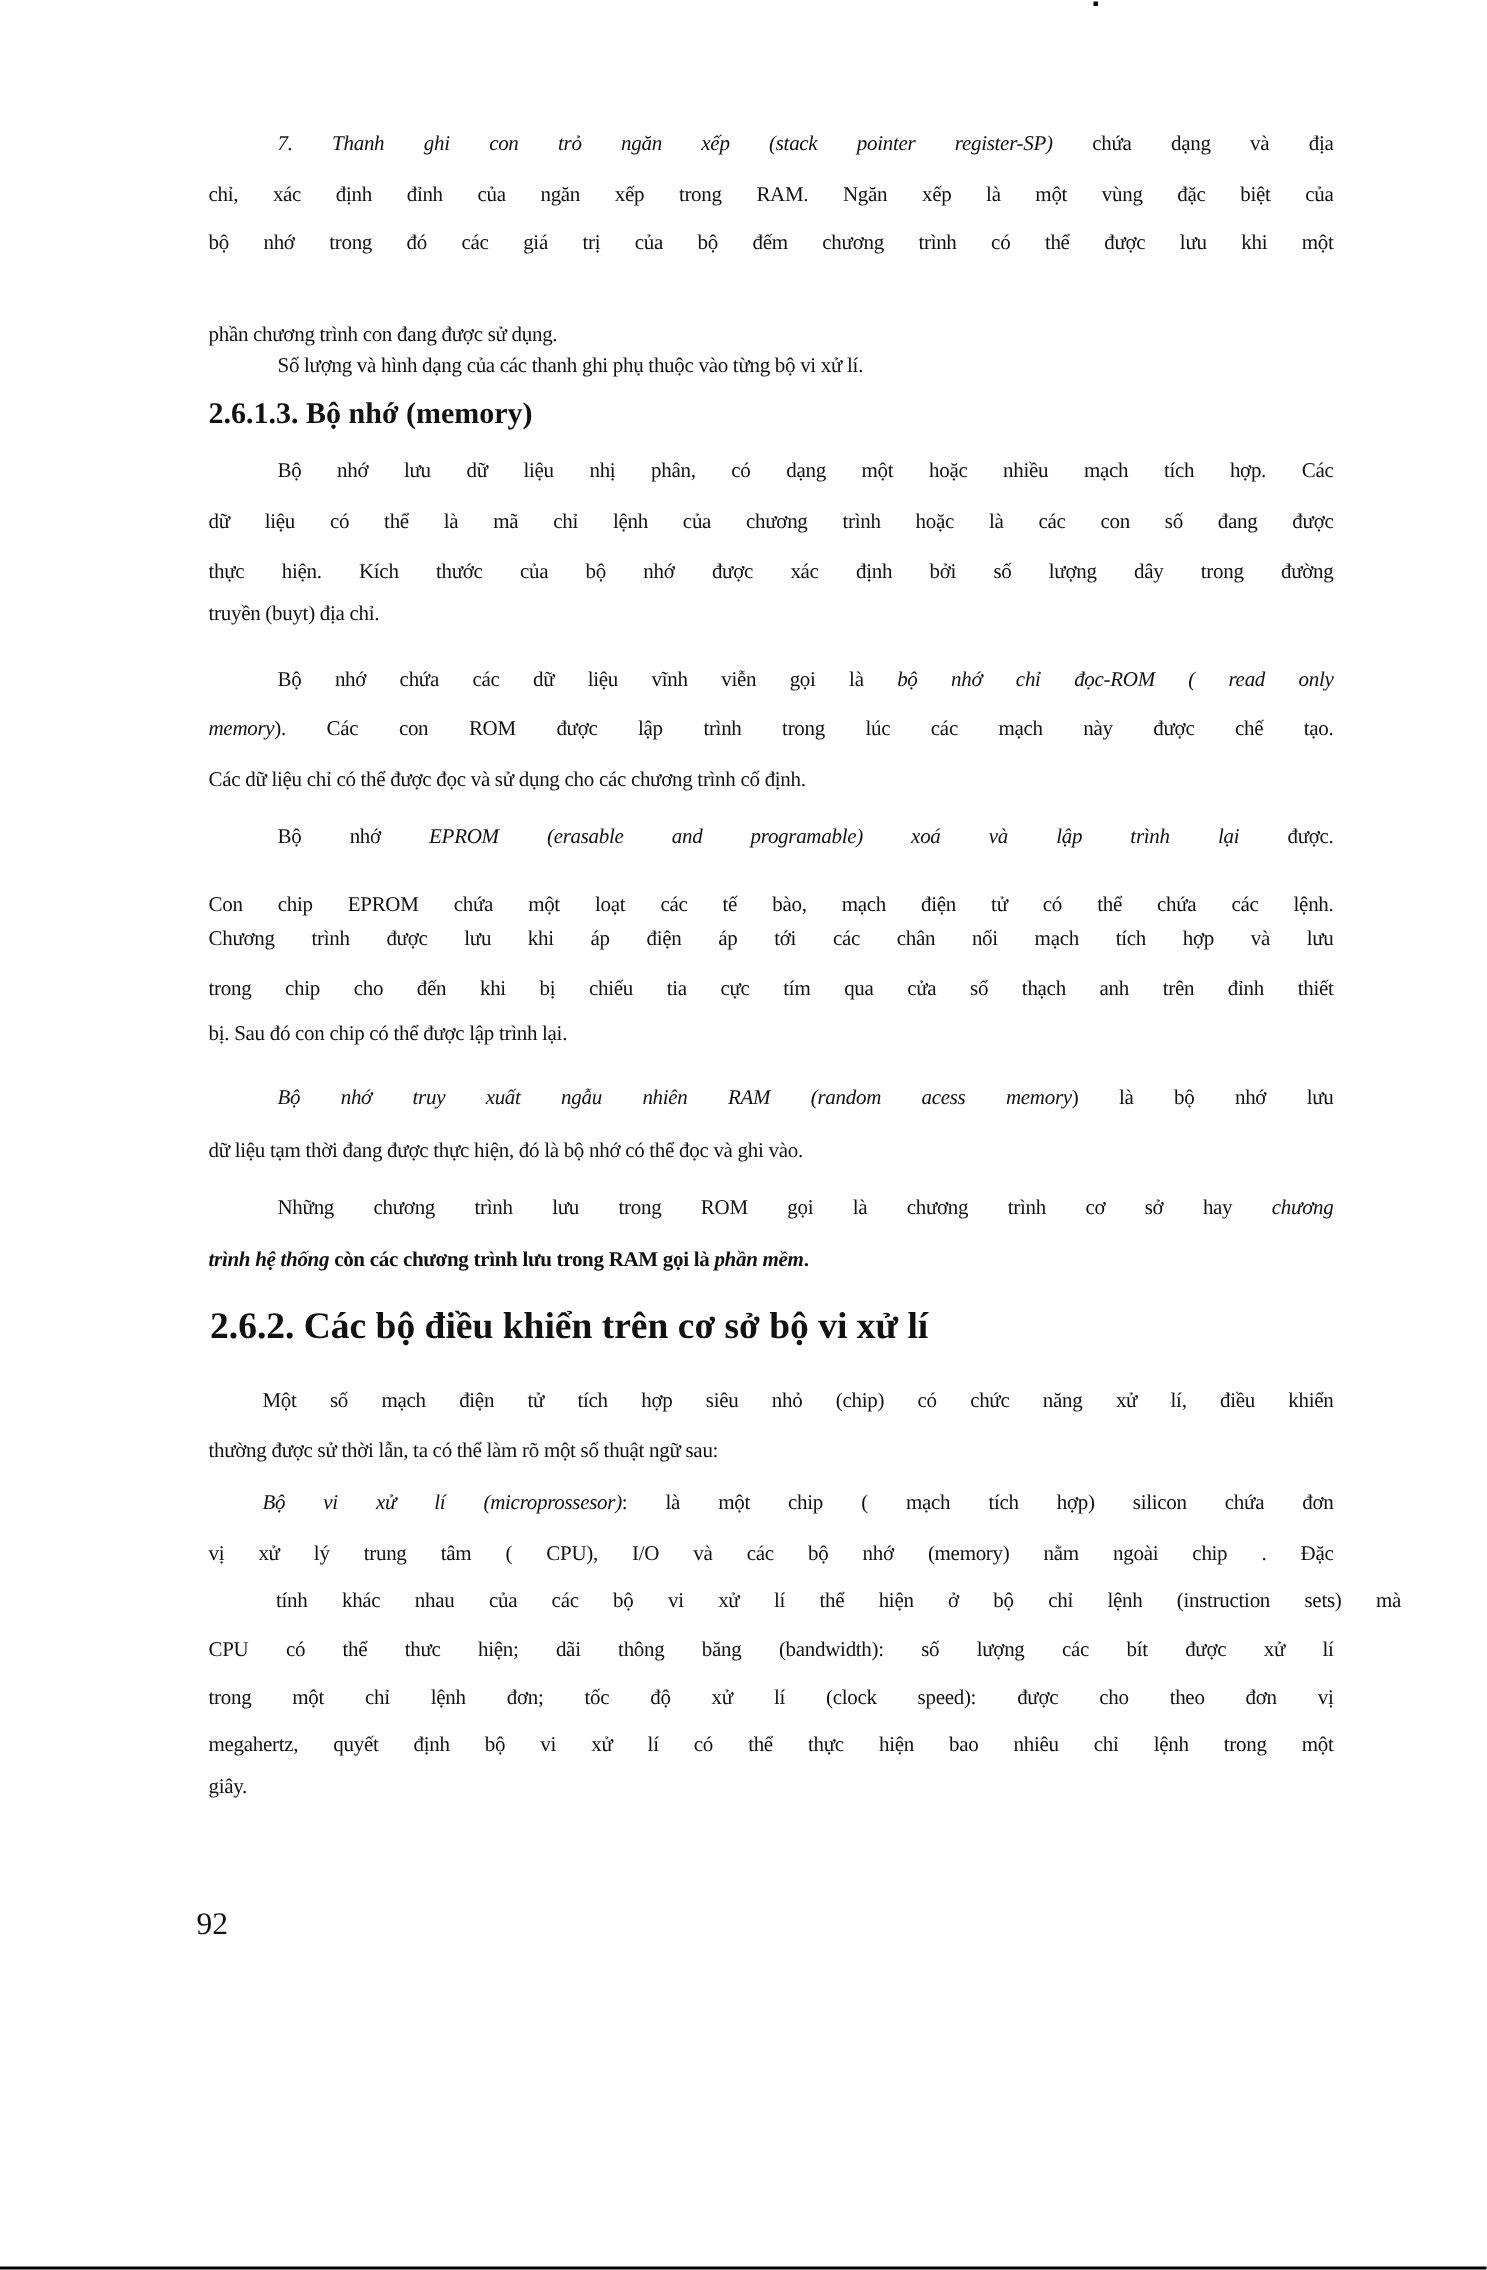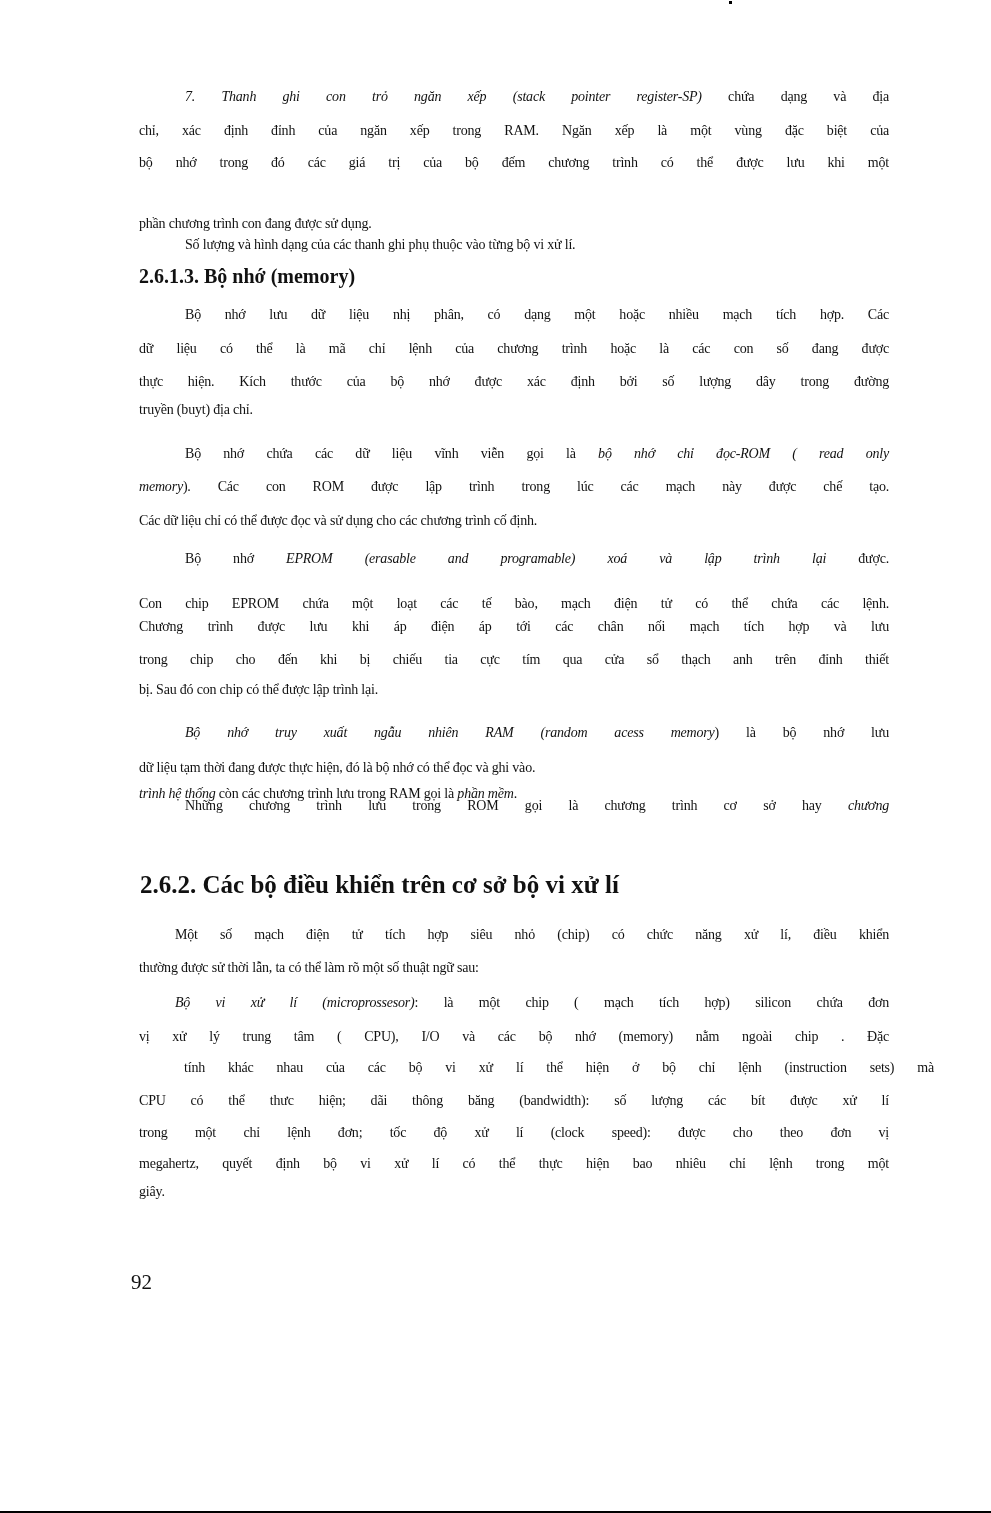--- a/index.html
+++ b/index.html
@@ -37,21 +37,21 @@
       <div class="line" style="top: 474px;"><i>memory</i><span>). Các con ROM được lập trình trong lúc các mạch này được chế tạo.</span></div>
       <div class="line last" style="top: 508px;"><span>Các dữ liệu chỉ có thể được đọc và sử dụng cho các chương trình cố định.</span></div>
       <div class="line ind" style="top: 546px;"><span>Bộ nhớ </span><i>EPROM (erasable and programable) xoá  và lập trình lại</i><span> được.</span></div>
       <div class="line" style="top: 580px; margin-top: 11px;"><span>Con chip EPROM chứa một loạt các tế bào, mạch điện tử có thể  chứa các lệnh.</span></div>
       <div class="line" style="top: 614px;"><span>Chương trình được lưu khi áp điện áp  tới các chân nối mạch tích hợp và lưu</span></div>
       <div class="line" style="top: 647px;"><span>trong chip cho đến khi bị chiếu tia cực tím qua cửa sổ thạch anh trên đỉnh thiết</span></div>
       <div class="line last" style="top: 677px;"><span>bị. Sau đó con chip có thể được lập trình lại.</span></div>
       <div class="line ind" style="top: 720px;"><i>Bộ  nhớ truy xuất ngẫu nhiên RAM (random acess memory</i><span>) là bộ nhớ lưu</span></div>
       <div class="line last" style="top: 755px;"><span>dữ liệu tạm thời đang được thực hiện,  đó là bộ nhớ có thể đọc và ghi vào.</span></div>
       <div class="line ind" style="top: 793px;"><span>Những chương trình lưu trong ROM  gọi là chương trình cơ sở  hay </span><i>chương</i></div>
-      <div class="line last" style="top: 781px;"><i>trình hệ thống</i><span> còn các chương trình lưu trong RAM  gọi là </span><i>phần mềm</i><span>.</span></div>
+      <div class="line last" style="top: 828px; font-weight: bold;"><i>trình hệ thống</i><span> còn các chương trình lưu trong RAM  gọi là </span><i>phần mềm</i><span>.</span></div>
       <div class="line ind2" style="top: 922px;"><span>Một số mạch điện tử tích hợp siêu nhỏ (chip) có chức năng xử lí, điều khiển</span></div>
       <div class="line last" style="top: 955px;"><span>thường được sử thời lẫn, ta có thể làm rõ  một số thuật ngữ sau:</span></div>
       <div class="line ind2" style="top: 990px;"><i>Bộ vi xử lí (microprossesor)</i><span>: là một  chip ( mạch tích hợp) silicon chứa đơn</span></div>
       <div class="line" style="top: 1024px;"><span>vị xử lý trung tâm ( CPU), I/O và các bộ nhớ (memory) nằm ngoài chip . Đặc</span></div>
       <div class="line" style="top: 1055px; margin-left: 45px;"><span>tính khác nhau của các bộ vi xử lí thể hiện ở bộ chỉ lệnh (instruction sets) mà</span></div>
       <div class="line" style="top: 1088px;"><span>CPU có thể thưc hiện; dãi thông băng (bandwidth): số lượng các bít được xử lí</span></div>
       <div class="line" style="top: 1120px;"><span>trong một chỉ lệnh đơn; tốc độ xử lí (clock speed): được cho theo đơn vị</span></div>
       <div class="line" style="top: 1151px;"><span>megahertz, quyết định bộ vi xử lí có thể thực hiện bao nhiêu chỉ lệnh trong một</span></div>
       <div class="line last" style="top: 1179px;"><span>giây.</span></div>
     </div>

